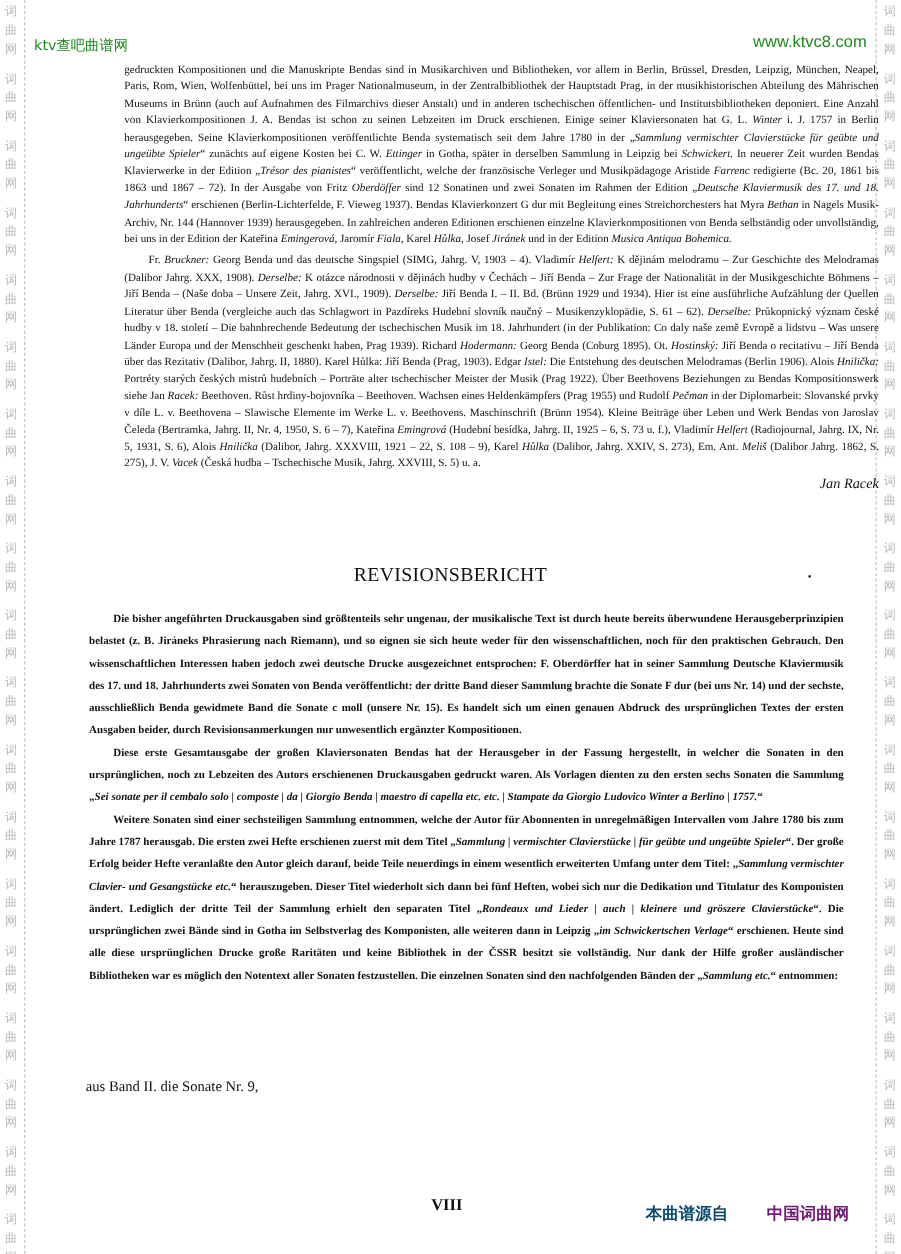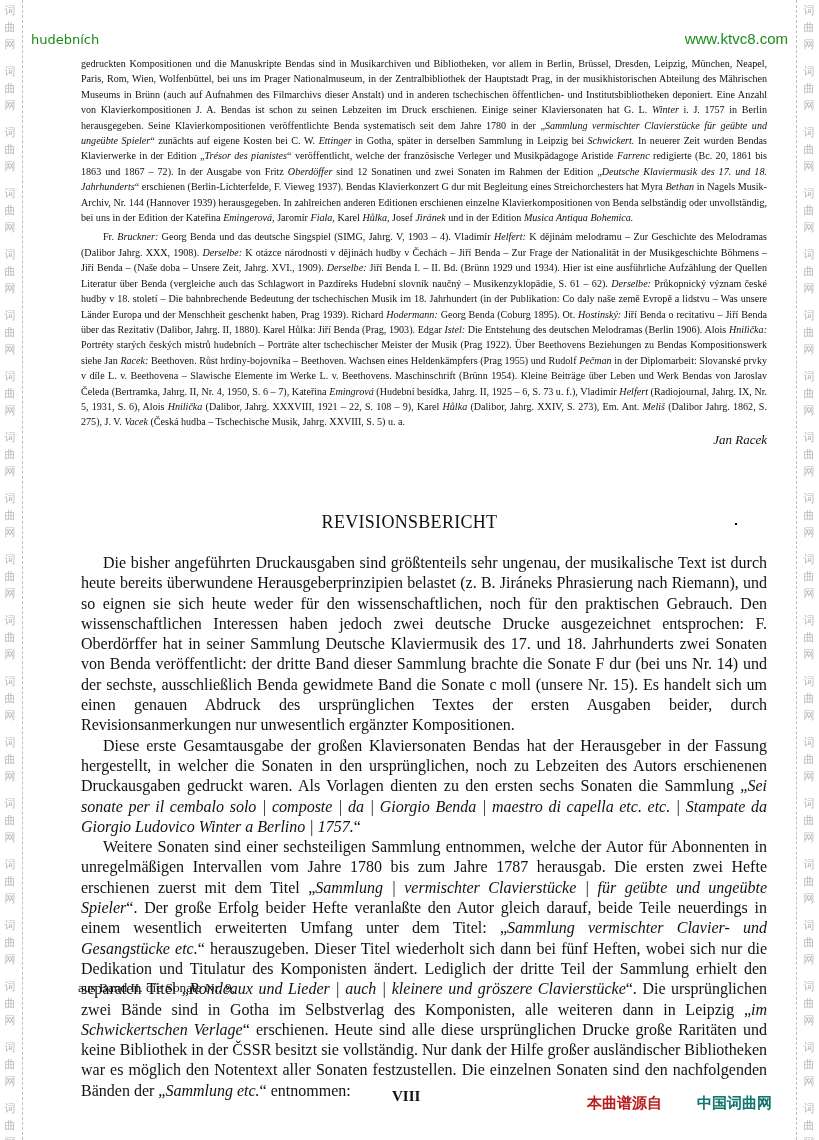--- a/index.html
+++ b/index.html
@@ -11,35 +11,35 @@
   .wm-line { position:absolute; top:0; width:0; height:1140px; border-left:1px dashed #bdbdbd; }
   .wm-line.left { left:22px; }
   .wm-line.right { right:22px; }
   .wm-block { position:absolute; width:20px; text-align:center; font-family:"DejaVu Sans", sans-serif;
               font-size:11px; line-height:17px; color:#b8b8b8; }
   .header-left { position:absolute; left:31px; top:32px; font-family:"DejaVu Sans", sans-serif;
                  font-size:13px; color:#1a8a1a; }
   .header-right { position:absolute; right:31px; top:30px; font-family:"Liberation Sans", sans-serif;
                   font-size:15px; color:#1a8a1a; }
   .content { position:absolute; left:81px; width:686px; }
-  .small { font-size:10.1px; line-height:15.4px; text-align:justify; }
+  .small { font-size:10.1px; line-height:15.4px; text-align:justify;margin-left:32px; }
   .small p { margin:0; }
   .indent { text-indent:22px; }
   .signature { text-align:right; font-style:italic; font-size:13px; margin-top:2px;font-family:Liberation Serif, serif; }
   .title { position:absolute; left:0; width:819px; top:512px; text-align:center; font-size:18px;
            letter-spacing:0.3px; }
   .dot { position:absolute; left:735px; top:523px; width:2px; height:2px; background:#000; }
-  .big { font-size:16px; line-height:20.3px; text-align:justify; }
+  .big { font-size:10px; line-height:20.3px; text-align:justify;font-weight:bold; }
   .big p { margin:0; }
   .list { position:absolute; left:78px; top:978px; font-size:13.3px; line-height:20px; }
   .page-num { position:absolute; left:392px; top:1088px; font-size:15px; font-weight:bold; }
   .footer-src { position:absolute; left:587px; top:1094px; font-family:"DejaVu Sans", sans-serif;
-                font-size:15px; font-weight:bold; color:#b91c1c; }
+                font-size:15px; font-weight:bold; color:#0c4a6e; }
   .footer-site { position:absolute; left:697px; top:1094px; font-family:"DejaVu Sans", sans-serif;
-                 font-size:15px; font-weight:bold; color:#0f766e; }
+                 font-size:15px; font-weight:bold; color:#701a75; }
   i { font-style:italic; }
 </style>
 </head>
 <body>
 
 <div class="wm-line left"></div>
 <div class="wm-line right"></div>
 <div class="wm-col left" id="wm-left">
     <div class="wm-block" style="top: 2px;">词<br>曲<br>网</div>
     <div class="wm-block" style="top: 63px;">词<br>曲<br>网</div>
@@ -76,21 +76,21 @@
     <div class="wm-block" style="top: 673px;">词<br>曲<br>网</div>
     <div class="wm-block" style="top: 734px;">词<br>曲<br>网</div>
     <div class="wm-block" style="top: 795px;">词<br>曲<br>网</div>
     <div class="wm-block" style="top: 856px;">词<br>曲<br>网</div>
     <div class="wm-block" style="top: 917px;">词<br>曲<br>网</div>
     <div class="wm-block" style="top: 978px;">词<br>曲<br>网</div>
     <div class="wm-block" style="top: 1039px;">词<br>曲<br>网</div>
     <div class="wm-block" style="top: 1100px;">词<br>曲<br>网</div>
   </div>
 
-<div class="header-left">hudebních</div>
+<div class="header-left">ktv查吧曲谱网</div>
 <div class="header-right">www.ktvc8.com</div>
 
 <div class="content small" style="top:56px;">
   <p><span>gedruckten Kompositionen und die Manuskripte Bendas sind in Musikarchiven und Bibliotheken, vor allem in Berlin, Brüssel, Dresden, Leipzig, München, Neapel, Paris, Rom, Wien, Wolfenbüttel, bei uns im Prager Nationalmuseum, in der Zentralbibliothek der Hauptstadt Prag, in der musikhistorischen Abteilung des Mährischen Museums in Brünn (auch auf Aufnahmen des Filmarchivs dieser Anstalt) und in anderen tschechischen öffentlichen- und Institutsbibliotheken deponiert. Eine Anzahl von Klavierkompositionen J. A. Bendas ist schon zu seinen Lebzeiten im Druck erschienen. Einige seiner Klaviersonaten hat G. L. </span><i>Winter</i><span> i. J. 1757 in Berlin herausgegeben. Seine Klavierkompositionen veröffentlichte Benda systematisch seit dem Jahre 1780 in der „</span><i>Sammlung vermischter Clavierstücke für geübte und ungeübte Spieler</i><span>“ zunächts auf eigene Kosten bei C. W. </span><i>Ettinger</i><span> in Gotha, später in derselben Sammlung in Leipzig bei </span><i>Schwickert.</i><span> In neuerer Zeit wurden Bendas Klavierwerke in der Edition „</span><i>Trésor des pianistes</i><span>“ veröffentlicht, welche der französische Verleger und Musikpädagoge Aristide </span><i>Farrenc</i><span> redigierte (Bc. 20, 1861 bis 1863 und 1867 – 72). In der Ausgabe von Fritz </span><i>Oberdöffer</i><span> sind 12 Sonatinen und zwei Sonaten im Rahmen der Edition „</span><i>Deutsche Klaviermusik des 17. und 18. Jahrhunderts</i><span>“ erschienen (Berlin-Lichterfelde, F. Vieweg 1937). Bendas Klavierkonzert G dur mit Begleitung eines Streichorchesters hat Myra </span><i>Bethan</i><span> in Nagels Musik-Archiv, Nr. 144 (Hannover 1939) herausgegeben. In zahlreichen anderen Editionen erschienen einzelne Klavierkompositionen von Benda selbständig oder unvollständig, bei uns in der Edition der Kateřina </span><i>Emingerová,</i><span> Jaromír </span><i>Fiala,</i><span> Karel </span><i>Hůlka,</i><span> Josef </span><i>Jiránek</i><span> und in der Edition </span><i>Musica Antiqua Bohemica.</i></p>
   <p class="indent" style="margin-top:4px;"><span>Fr. </span><i>Bruckner:</i><span> Georg Benda und das deutsche Singspiel (SIMG, Jahrg. V, 1903 – 4). Vladimír </span><i>Helfert:</i><span> K dějinám melodramu – Zur Geschichte des Melodramas (Dalibor Jahrg. XXX, 1908). </span><i>Derselbe:</i><span> K otázce národnosti v dějinách hudby v Čechách – Jiří Benda – Zur Frage der Nationalität in der Musikgeschichte Böhmens – Jiří Benda – (Naše doba – Unsere Zeit, Jahrg. XVI., 1909). </span><i>Derselbe:</i><span> Jiří Benda I. – II. Bd. (Brünn 1929 und 1934). Hier ist eine ausführliche Aufzählung der Quellen Literatur über Benda (vergleiche auch das Schlagwort in Pazdíreks Hudební slovník naučný – Musikenzyklopädie, S. 61 – 62). </span><i>Derselbe:</i><span> Průkopnický význam české hudby v 18. století – Die bahnbrechende Bedeutung der tschechischen Musik im 18. Jahrhundert (in der Publikation: Co daly naše země Evropě a lidstvu – Was unsere Länder Europa und der Menschheit geschenkt haben, Prag 1939). Richard </span><i>Hodermann:</i><span> Georg Benda (Coburg 1895). Ot. </span><i>Hostinský:</i><span> Jiří Benda o recitativu – Jiří Benda über das Rezitativ (Dalibor, Jahrg. II, 1880). Karel Hůlka: Jiří Benda (Prag, 1903). Edgar </span><i>Istel:</i><span> Die Entstehung des deutschen Melodramas (Berlin 1906). Alois </span><i>Hnilička:</i><span> Portréty starých českých mistrů hudebních – Porträte alter tschechischer Meister der Musik (Prag 1922). Über Beethovens Beziehungen zu Bendas Kompositionswerk siehe Jan </span><i>Racek:</i><span> Beethoven. Růst hrdiny-bojovníka – Beethoven. Wachsen eines Heldenkämpfers (Prag 1955) und Rudolf </span><i>Pečman</i><span> in der Diplomarbeit: Slovanské prvky v díle L. v. Beethovena – Slawische Elemente im Werke L. v. Beethovens. Maschinschrift (Brünn 1954). Kleine Beiträge über Leben und Werk Bendas von Jaroslav Čeleda (Bertramka, Jahrg. II, Nr. 4, 1950, S. 6 – 7), Kateřina </span><i>Emingrová</i><span> (Hudební besídka, Jahrg. II, 1925 – 6, S. 73 u. f.), Vladimír </span><i>Helfert</i><span> (Radiojournal, Jahrg. IX, Nr. 5, 1931, S. 6), Alois </span><i>Hnilička</i><span> (Dalibor, Jahrg. XXXVIII, 1921 – 22, S. 108 – 9), Karel </span><i>Hůlka</i><span> (Dalibor, Jahrg. XXIV, S. 273), Em. Ant. </span><i>Meliš</i><span> (Dalibor Jahrg. 1862, S. 275), J. V. </span><i>Vacek</i><span> (Česká hudba – Tschechische Musik, Jahrg. XXVIII, S. 5) u. a.</span></p>
   <div class="signature">Jan Racek</div>
 </div>
 
 <div class="title">REVISIONSBERICHT</div>
 <div class="dot"></div>

